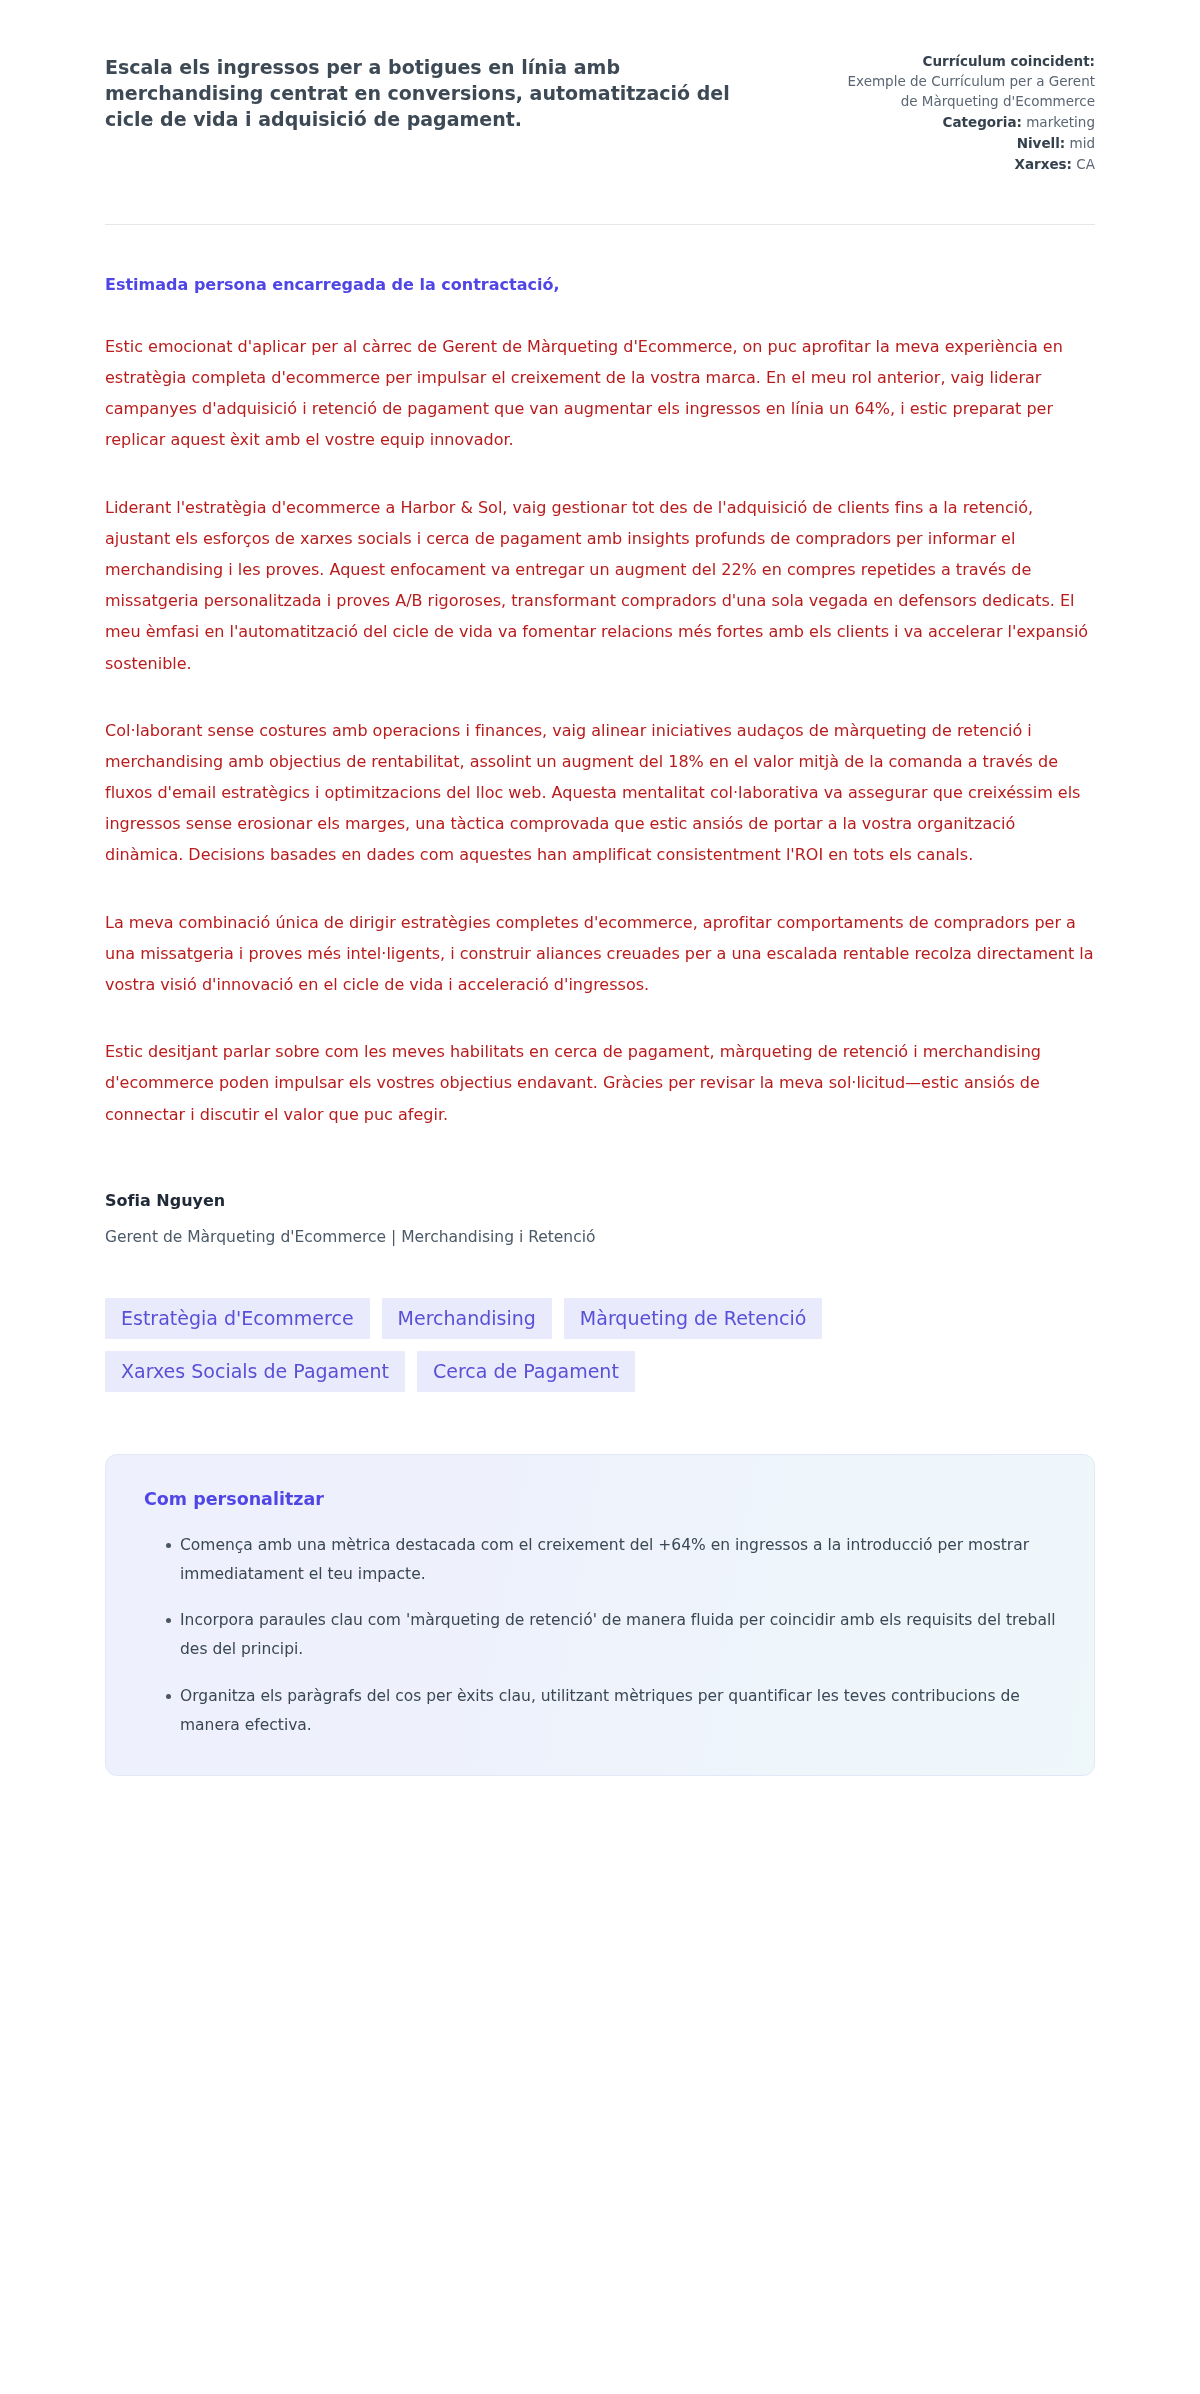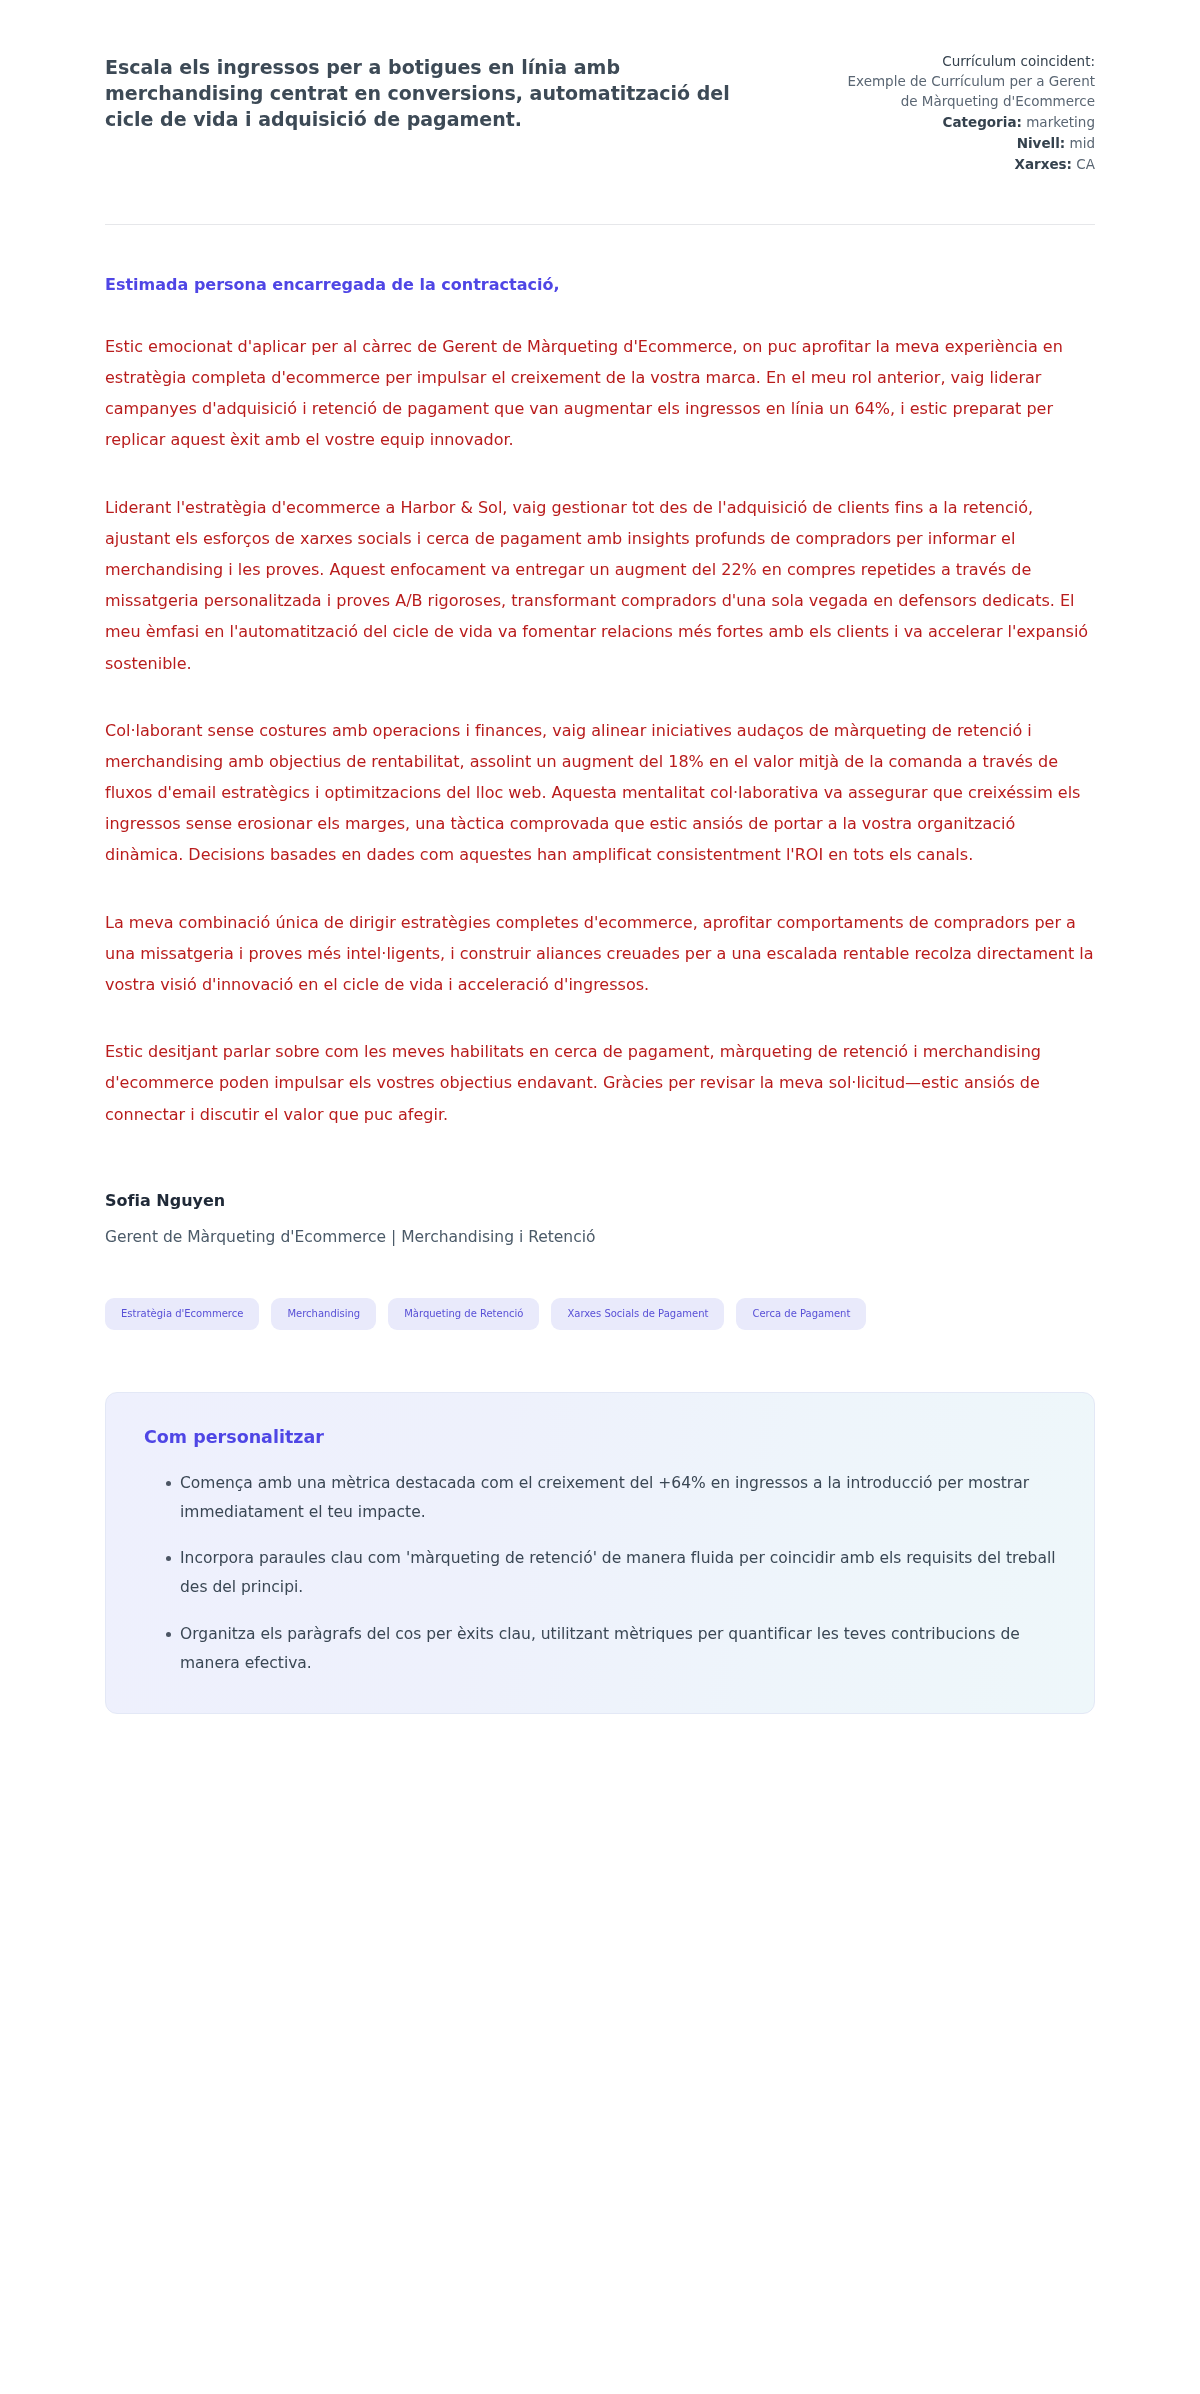--- a/index.html
+++ b/index.html
@@ -52,21 +52,21 @@
     line-height: 1.48;
     color: #5a6673;
     padding-top: 4px;
   }
   .header-meta .meta-row { margin-bottom: 1px; }
   .header-meta .meta-label {
     font-weight: 700;
     color: #35424e;
   }
   .header-meta .meta-block-label {
-    font-weight: 400;
+    font-weight: 700;
     color: #35424e;
     display: block;
   }
   .header-meta .meta-block-value { display: block; }
 
   .divider {
     border: 0;
     border-top: 1px solid #e6e7ea;
     margin: 48px 0 0 0;
     width: 100%;
@@ -109,24 +109,24 @@
   .tags {
     margin-top: 48px;
     display: flex;
     flex-wrap: wrap;
     gap: 12px 12px;
     max-width: 930px;
   }
   .tag {
     background: #e9eafb;
     color: #5850d6;
-    font-size: 10px;
+    font-size: 19px;
     line-height: 1;
     padding: 11px 16px;
-    border-radius: 9px;
+    border-radius: 1px;
     white-space: nowrap;
   }
 
   
   .callout {
     margin-top: 62px;
     background: linear-gradient(100deg, #eef0fd 0%, #eef1fc 38%, #eef5fb 70%, #eef7fa 100%);
     border: 1px solid #e3e8f6;
     border-radius: 12px;
     padding: 34px 38px 36px 38px;

